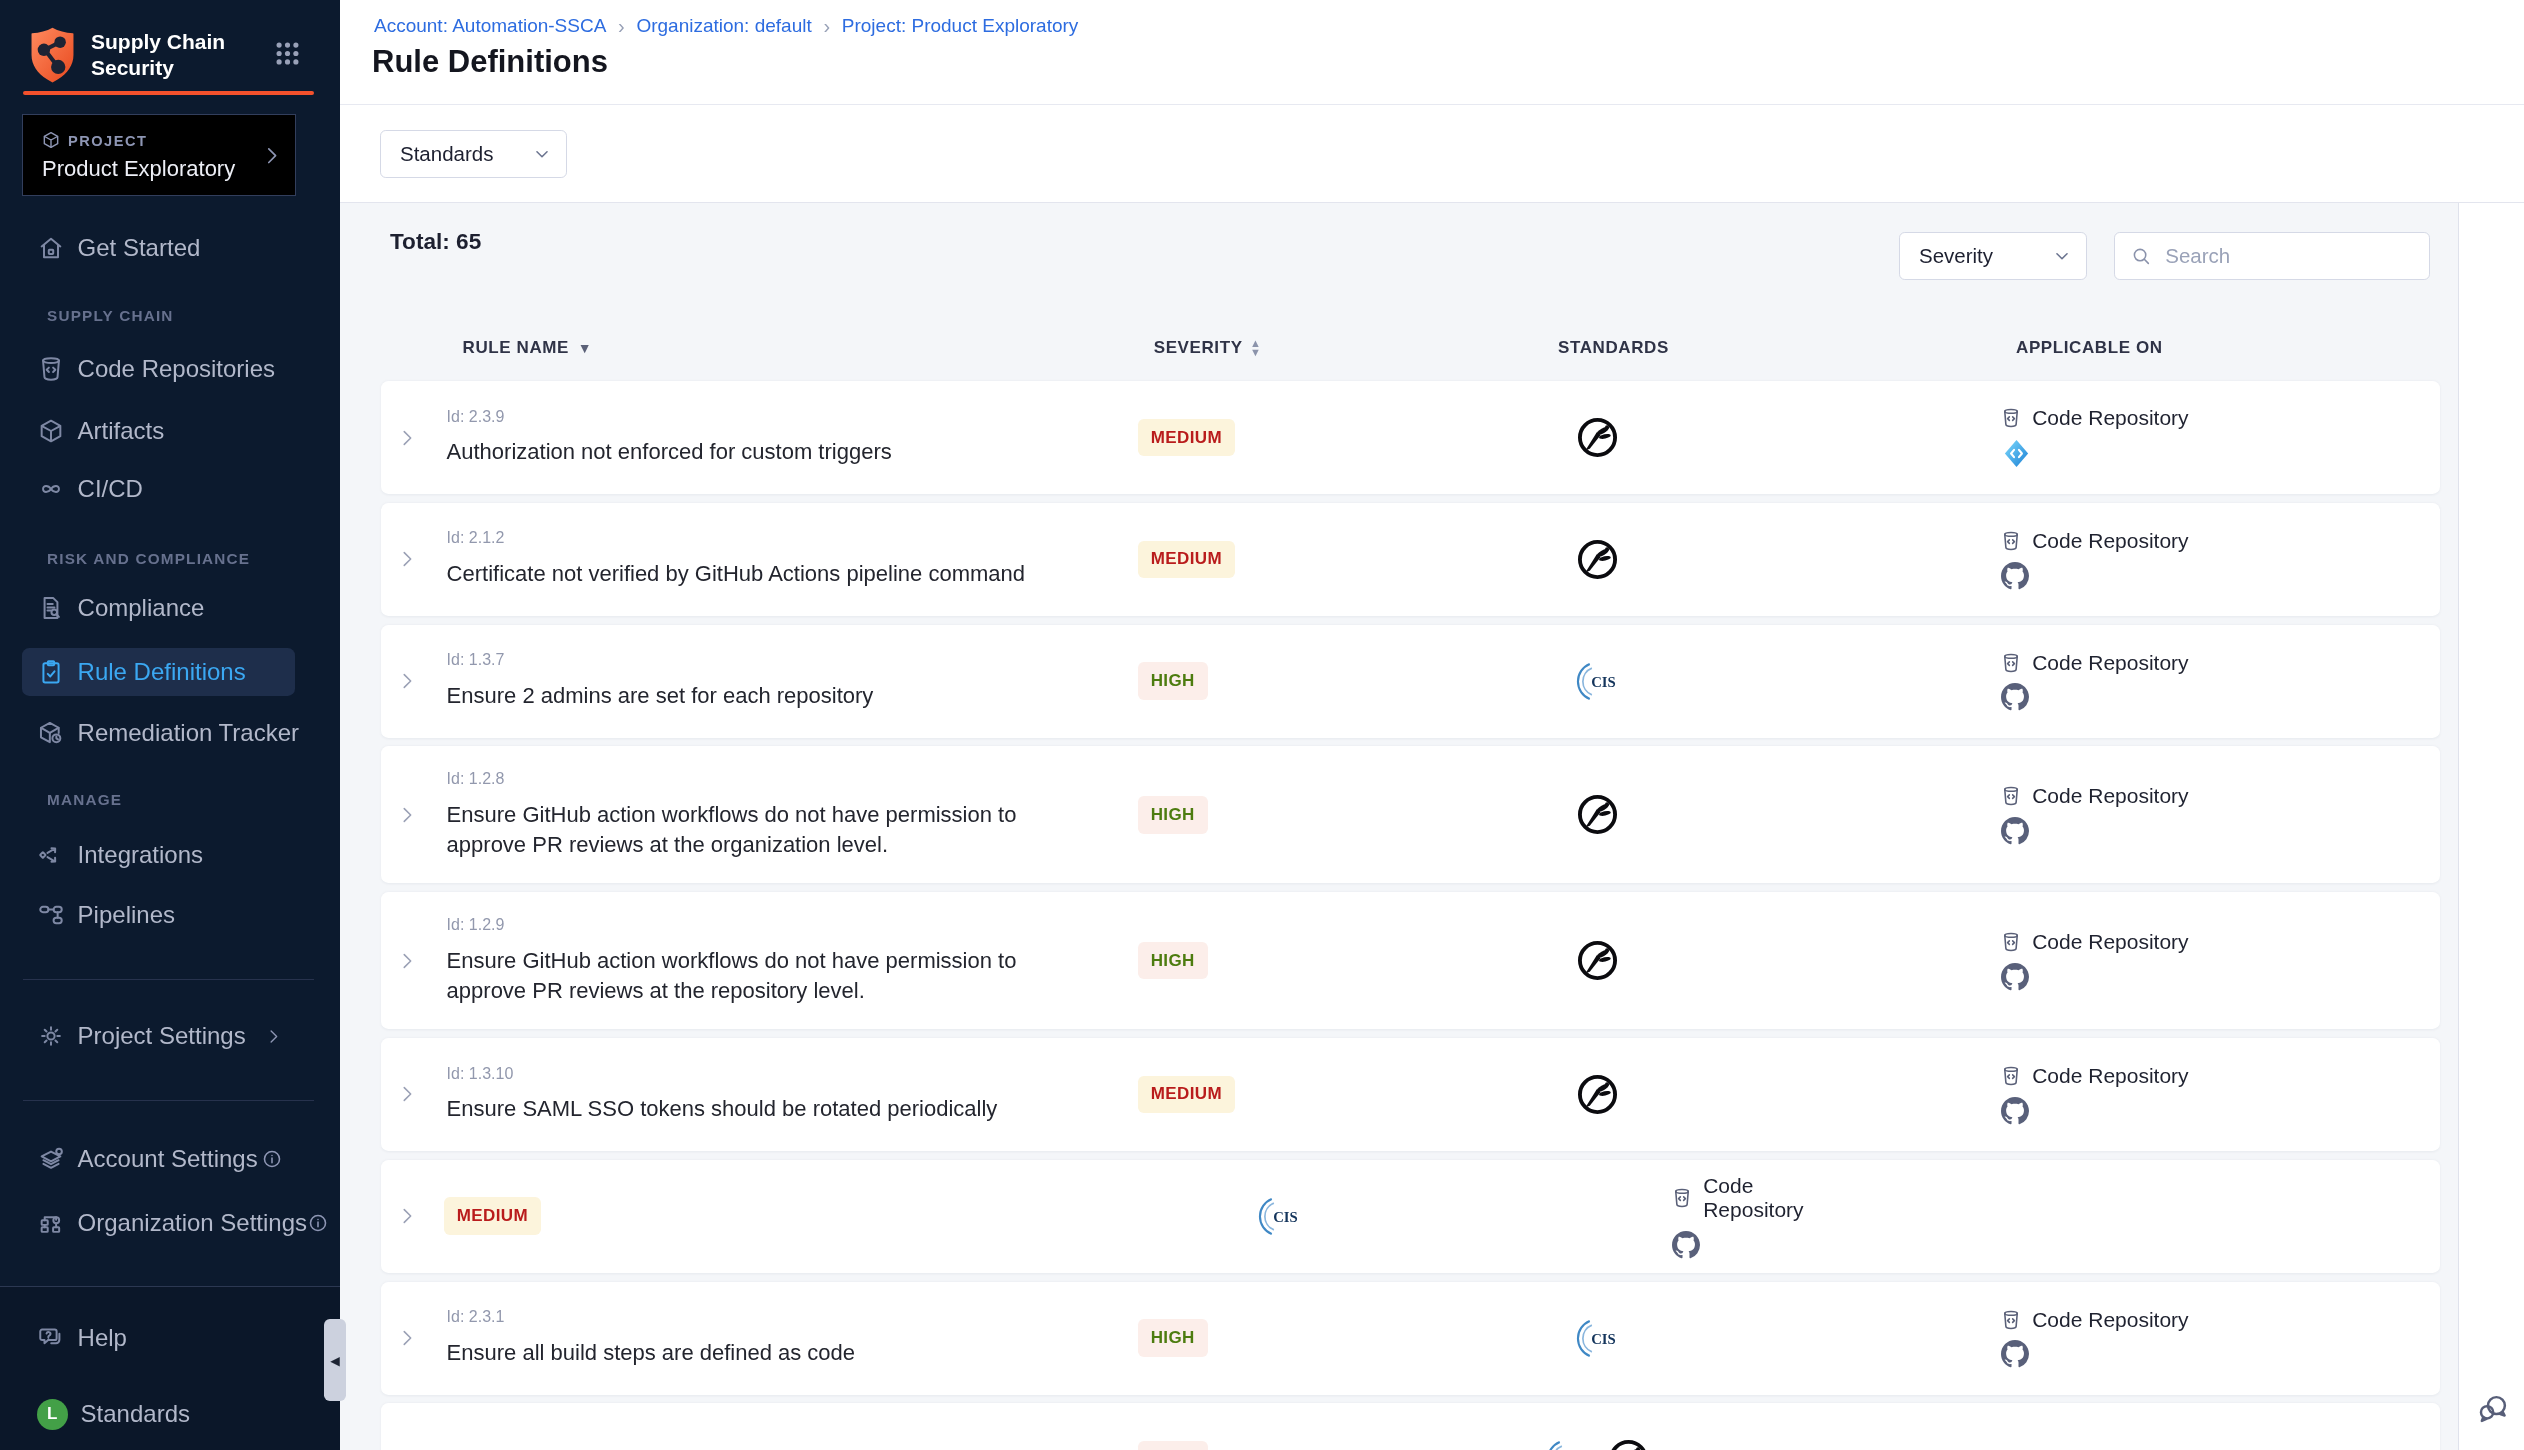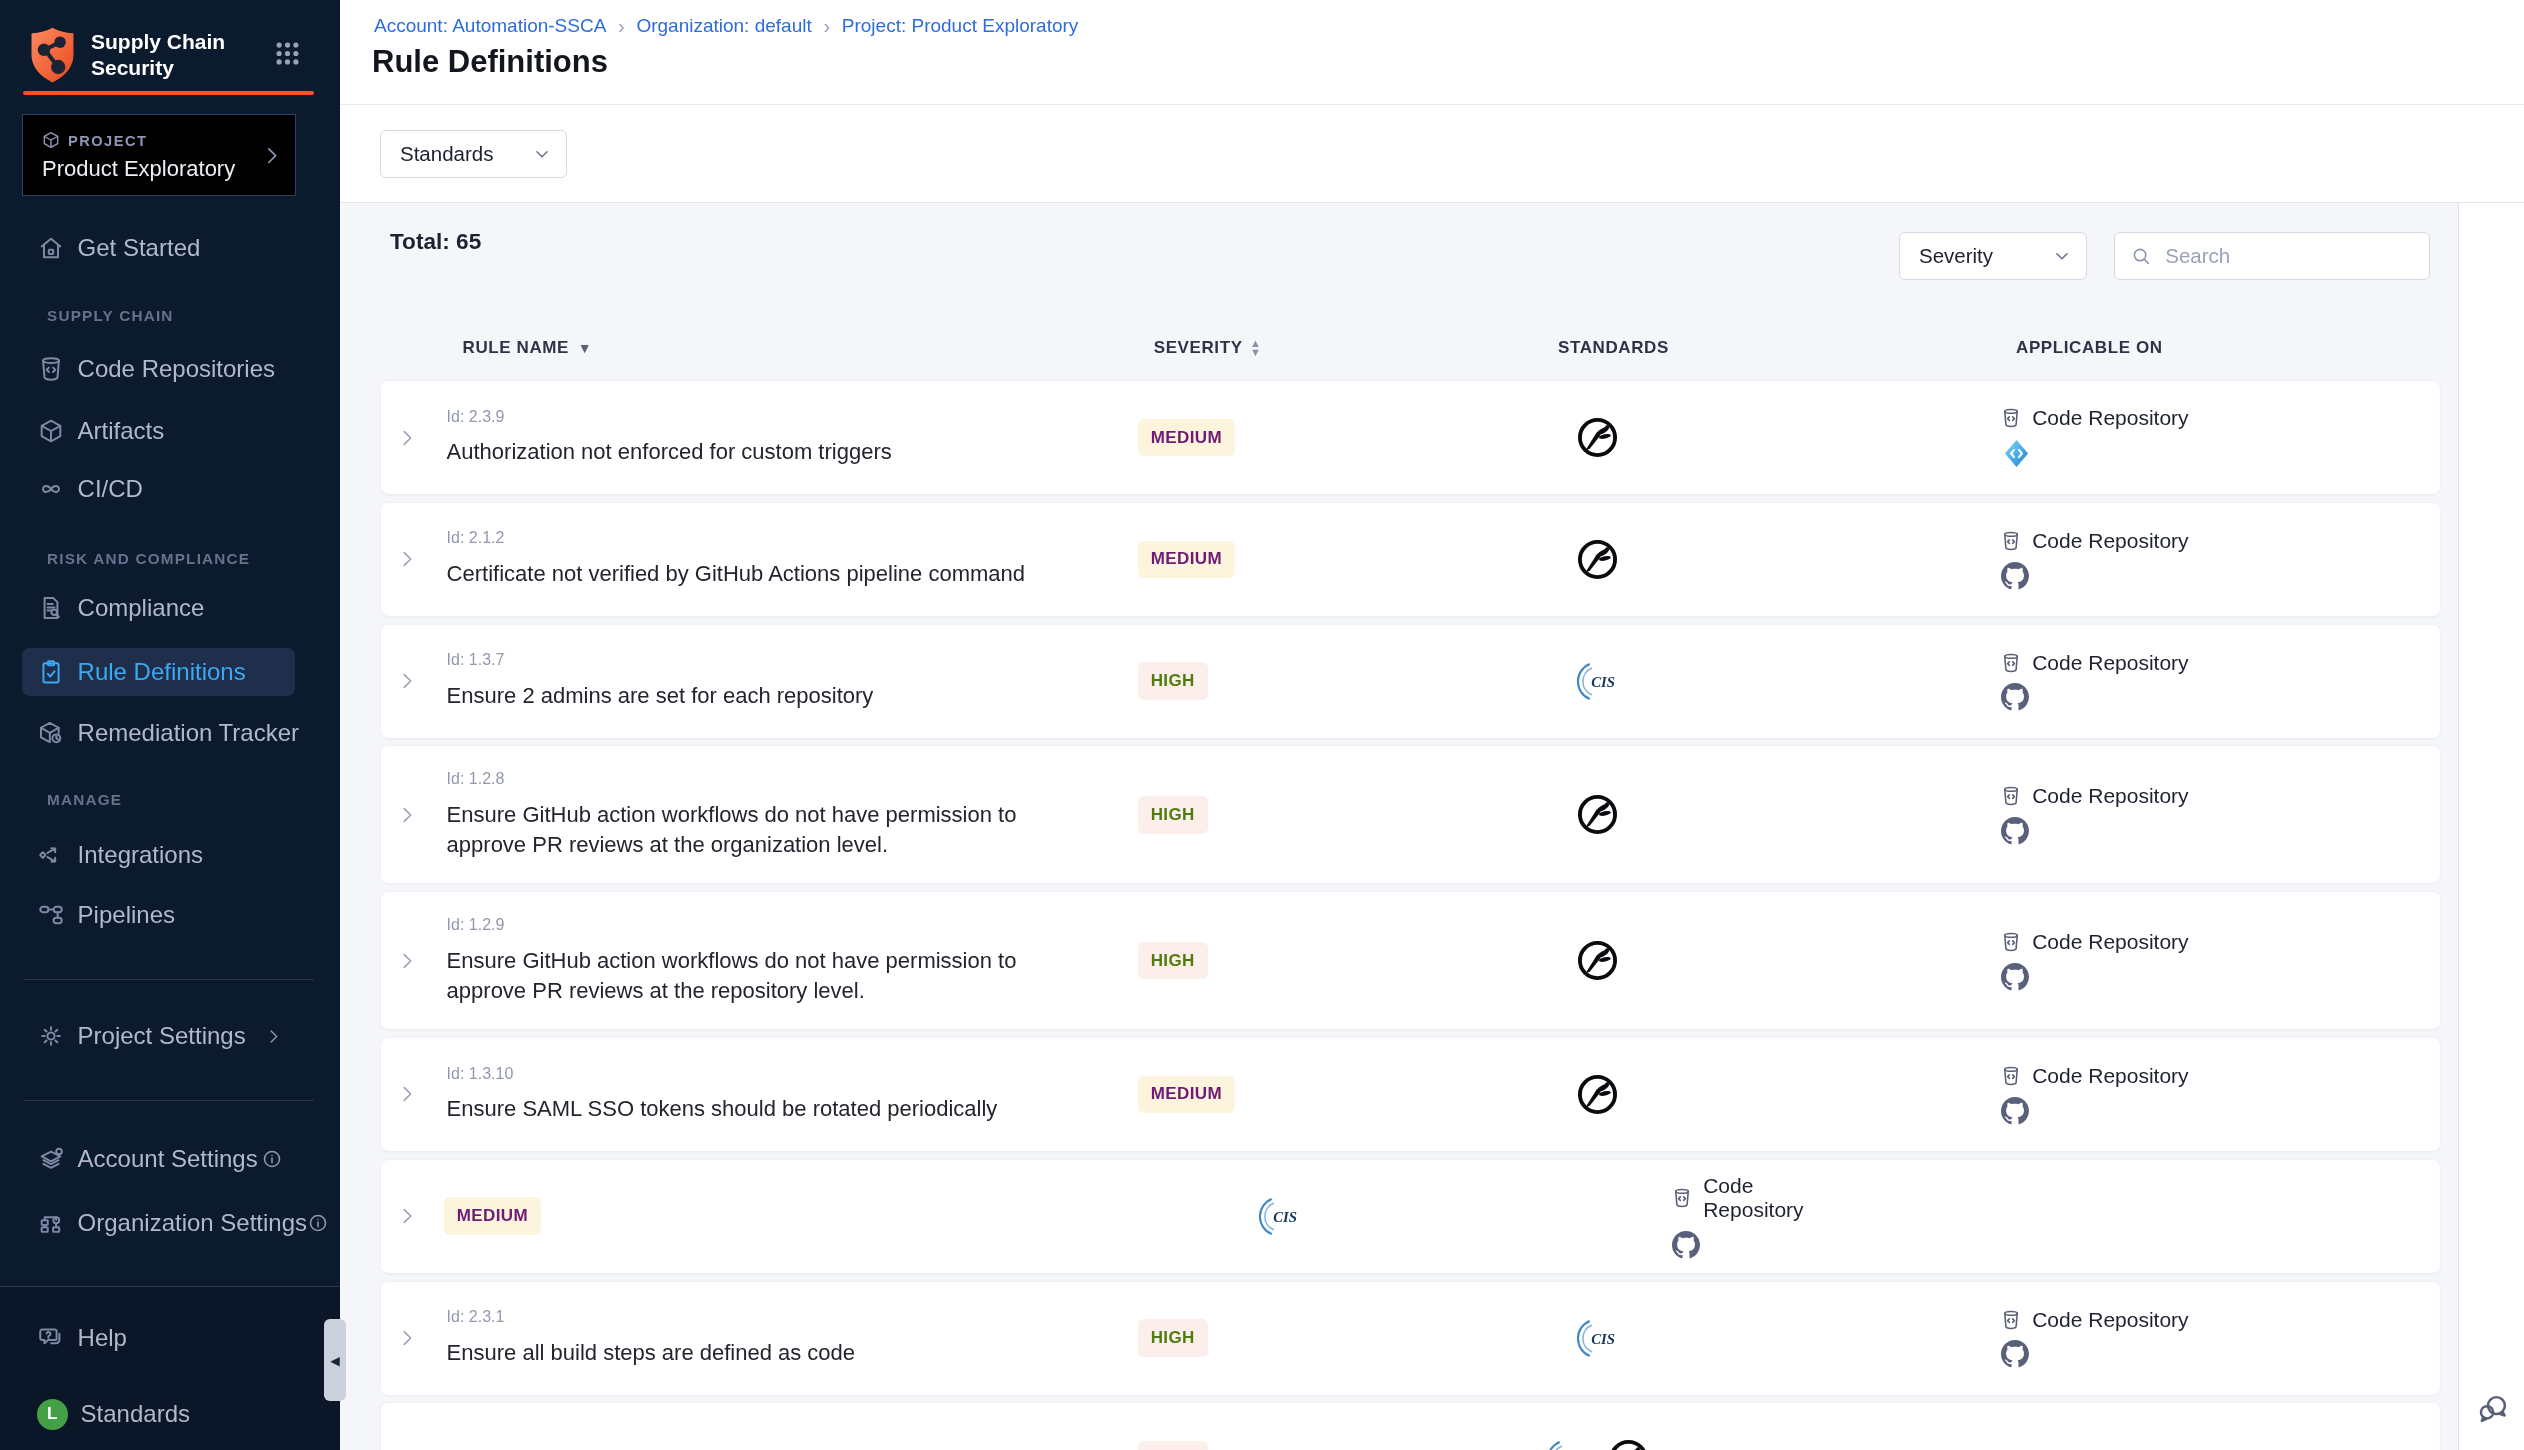--- a/index.html
+++ b/index.html
@@ -67,23 +67,23 @@
   .sort-ud{display:inline-flex;flex-direction:column;color:#8b93ab;font-size:11px;line-height:8.8px;}
   .rows{position:absolute;left:41px;top:178px;width:2059px;display:flex;flex-direction:column;gap:8.8px;}
   .row{background:#fff;border-radius:7.3px;box-shadow:0 0.7px 2.9px rgba(20,30,70,.06);min-height:113px;cursor:pointer;}
   .row.tall{min-height:137px;}
   .c-chev{display:flex;justify-content:center;color:#9aa0b5;}
   .c-name{padding-left:14.6px;}
   .rid{font-size:16px;color:#9298ad;}
   .rname{font-size:22px;color:#23252e;max-width:643px;line-height:30px;font-weight:500;margin-top:11.7px;}
   .c-sev{padding-left:11.7px;}
   .badge{display:inline-block;font-size:17px;font-weight:700;letter-spacing:0.4px;padding:8.8px 13px;border-radius:5.8px;}
-  .badge.medium{color:#701a75;background:#fcf4dc;}
+  .badge.medium{color:#b91c1c;background:#fcf4dc;}
   .badge.high{color:#4d7c0f;background:#fceeea;}
-  .c-std{display:flex;justify-content:center;align-items:center;gap:16px;font-style:italic;}
+  .c-std{display:flex;justify-content:center;align-items:center;gap:16px;}
   .c-app{padding-left:238px;}
   .app-line1{display:flex;align-items:center;gap:10.2px;font-size:21px;color:#1f2230;}
   .app-line1 .repo-ic{color:#5a6078;}
   .app-line2{margin-top:8.8px;margin-left:0.7px;}
 </style>
 </head>
 <body>
 
 <div class="sidebar">
   <span id="logo-shield" class="logo-shield">

